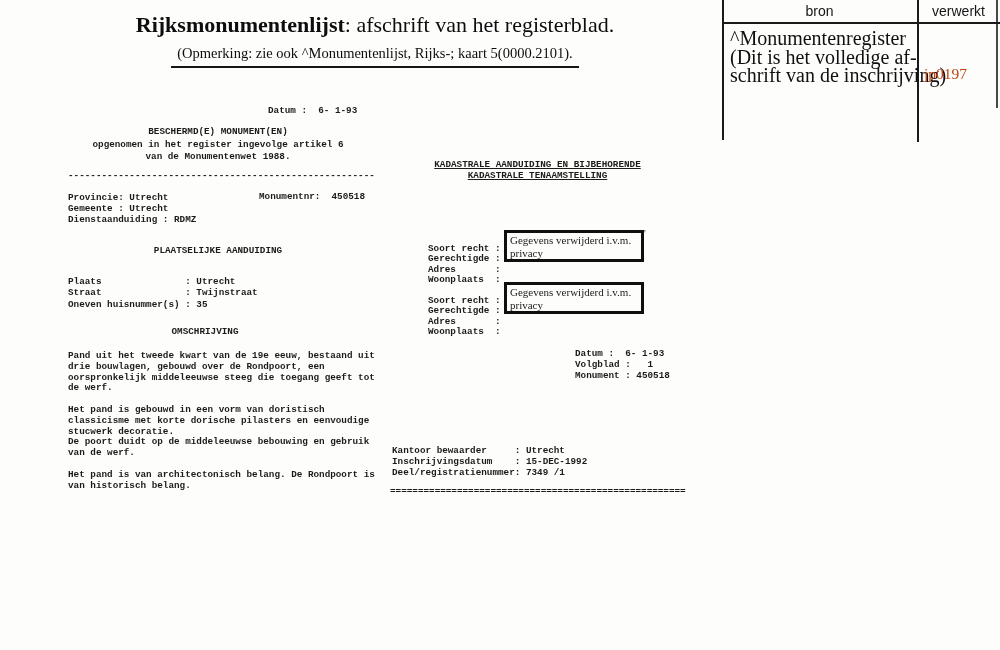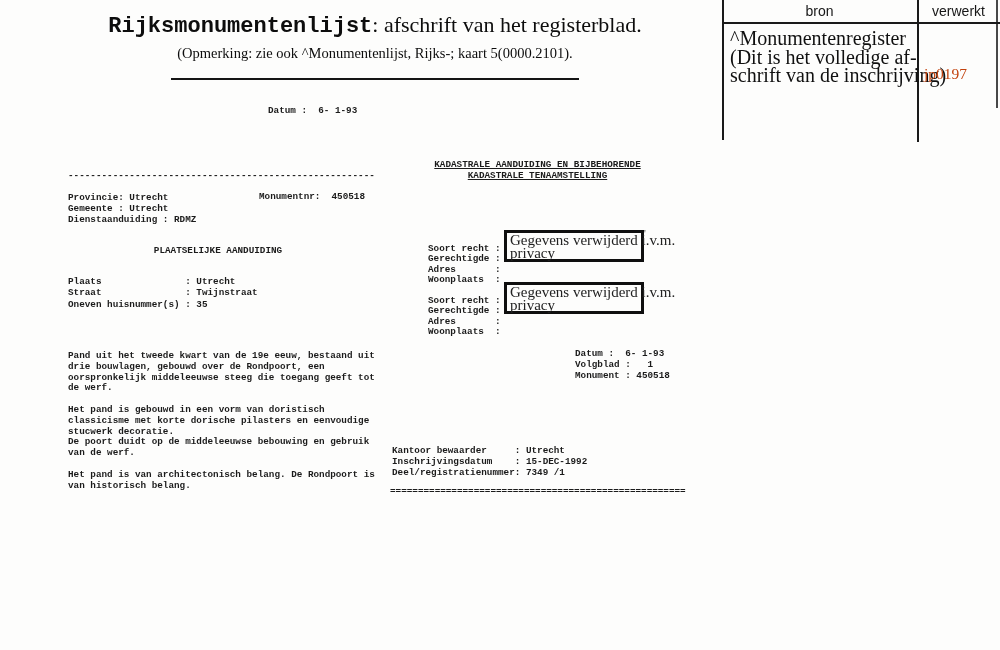--- a/index.html
+++ b/index.html
@@ -12,43 +12,43 @@
     position:absolute;font-family:"Liberation Mono","DejaVu Sans Mono",monospace;
     font-weight:700;font-size:9.3px;line-height:10.8px;color:#1b1b1b;
     white-space:pre;letter-spacing:0;margin-top:24px;
   }
   .mono.center{text-align:center;}
   
   .doc-title{
     position:absolute;left:75px;top:12px;width:600px;text-align:center;
     font-size:22px;color:#0d0d0d;white-space:nowrap;
   }
-  .doc-title .t-bold{font-weight:700;font-family:Liberation Mono, monospace;}
+  .doc-title .t-bold{font-weight:700;}
   .doc-subtitle-wrap{position:absolute;left:75px;top:44px;width:600px;text-align:center;}
   .doc-subtitle{
     display:inline-block;font-size:14.5px;color:#0d0d0d;white-space:nowrap;
-    border-bottom:2px solid #151515;padding:0 6px 16px 6px;
+    border-bottom:2px solid #151515;padding:0 6px 4px 6px;
   }
   
   .vline{position:absolute;background:#1a1a1a;}
   .hline{position:absolute;background:#1a1a1a;}
   .bron-head{
     position:absolute;top:3px;font-family:"Liberation Sans",sans-serif;
     font-size:14px;color:#161616;text-align:center;
   }
   .bron-source{
     position:absolute;left:730px;top:29px;font-size:20px;line-height:18.5px;
     color:#101010;white-space:pre;
   }
   .bron-code{position:absolute;left:924px;top:65px;font-size:15.5px;color:#c2410c;}
   
   .privacy-box{
     position:absolute;left:504px;width:128px;height:24px;
     border:3px solid #0f0f0f;background:#fdfdfc;
-    font-size:15px;line-height:13px;color:#222;padding:1px 3px;white-space:pre;
+    font-size:11px;line-height:13px;color:#222;padding:1px 3px;white-space:pre;
   }
   .stray{position:absolute;font-size:10px;color:#333;}
 </style>
 </head>
 <body>
 
 <div class="page">
 
   <div class="doc-title"><span class="t-bold">Rijksmonumentenlijst</span><span>: afschrift van het registerblad.</span></div>
   <div class="doc-subtitle-wrap">
@@ -60,31 +60,35 @@
   <div class="vline" style="left:917px;top:0;width:2px;height:142px;"></div>
   <div class="vline" style="left:996px;top:0;width:2px;height:108px;opacity:.8;"></div>
   <div class="hline" style="left:722px;top:22px;width:278px;height:2px;"></div>
   <div class="bron-head" style="left:722px;width:195px;">bron</div>
   <div class="bron-head" style="left:917px;width:83px;">verwerkt</div>
   <div class="bron-source">^Monumentenregister
 (Dit is het volledige af-
 schrift van de inschrijving)</div>
   <div class="bron-code">jp0197</div>
 
+  <div class="mono center" style="left:68px;top:102px;width:300px;line-height:12.5px;">BESCHERMD(E) MONUMENT(EN)
+opgenomen in het register ingevolge artikel 6
+van de Monumentenwet 1988.</div>
   <div class="mono" style="left:68px;top:147px;">-------------------------------------------------------</div>
   <div class="mono" style="left:68px;top:168px;line-height:11px;">Provincie: Utrecht
 Gemeente : Utrecht
 Dienstaanduiding : RDMZ</div>
   <div class="mono" style="left:259px;top:168px;">Monumentnr:  450518</div>
 
   <div class="mono center" style="left:68px;top:222px;width:300px;">PLAATSELIJKE AANDUIDING</div>
   <div class="mono" style="left:68px;top:252px;line-height:11.4px;">Plaats               : Utrecht
 Straat               : Twijnstraat
 Oneven huisnummer(s) : 35</div>
 
+  <div class="mono center" style="left:68px;top:303px;width:274px;">OMSCHRIJVING</div>
   <div class="mono" style="left:68px;top:327px;">Pand uit het tweede kwart van de 19e eeuw, bestaand uit
 drie bouwlagen, gebouwd over de Rondpoort, een
 oorspronkelijk middeleeuwse steeg die toegang geeft tot
 de werf.
 
 Het pand is gebouwd in een vorm van doristisch
 classicisme met korte dorische pilasters en eenvoudige
 stucwerk decoratie.
 De poort duidt op de middeleeuwse bebouwing en gebruik
 van de werf.

